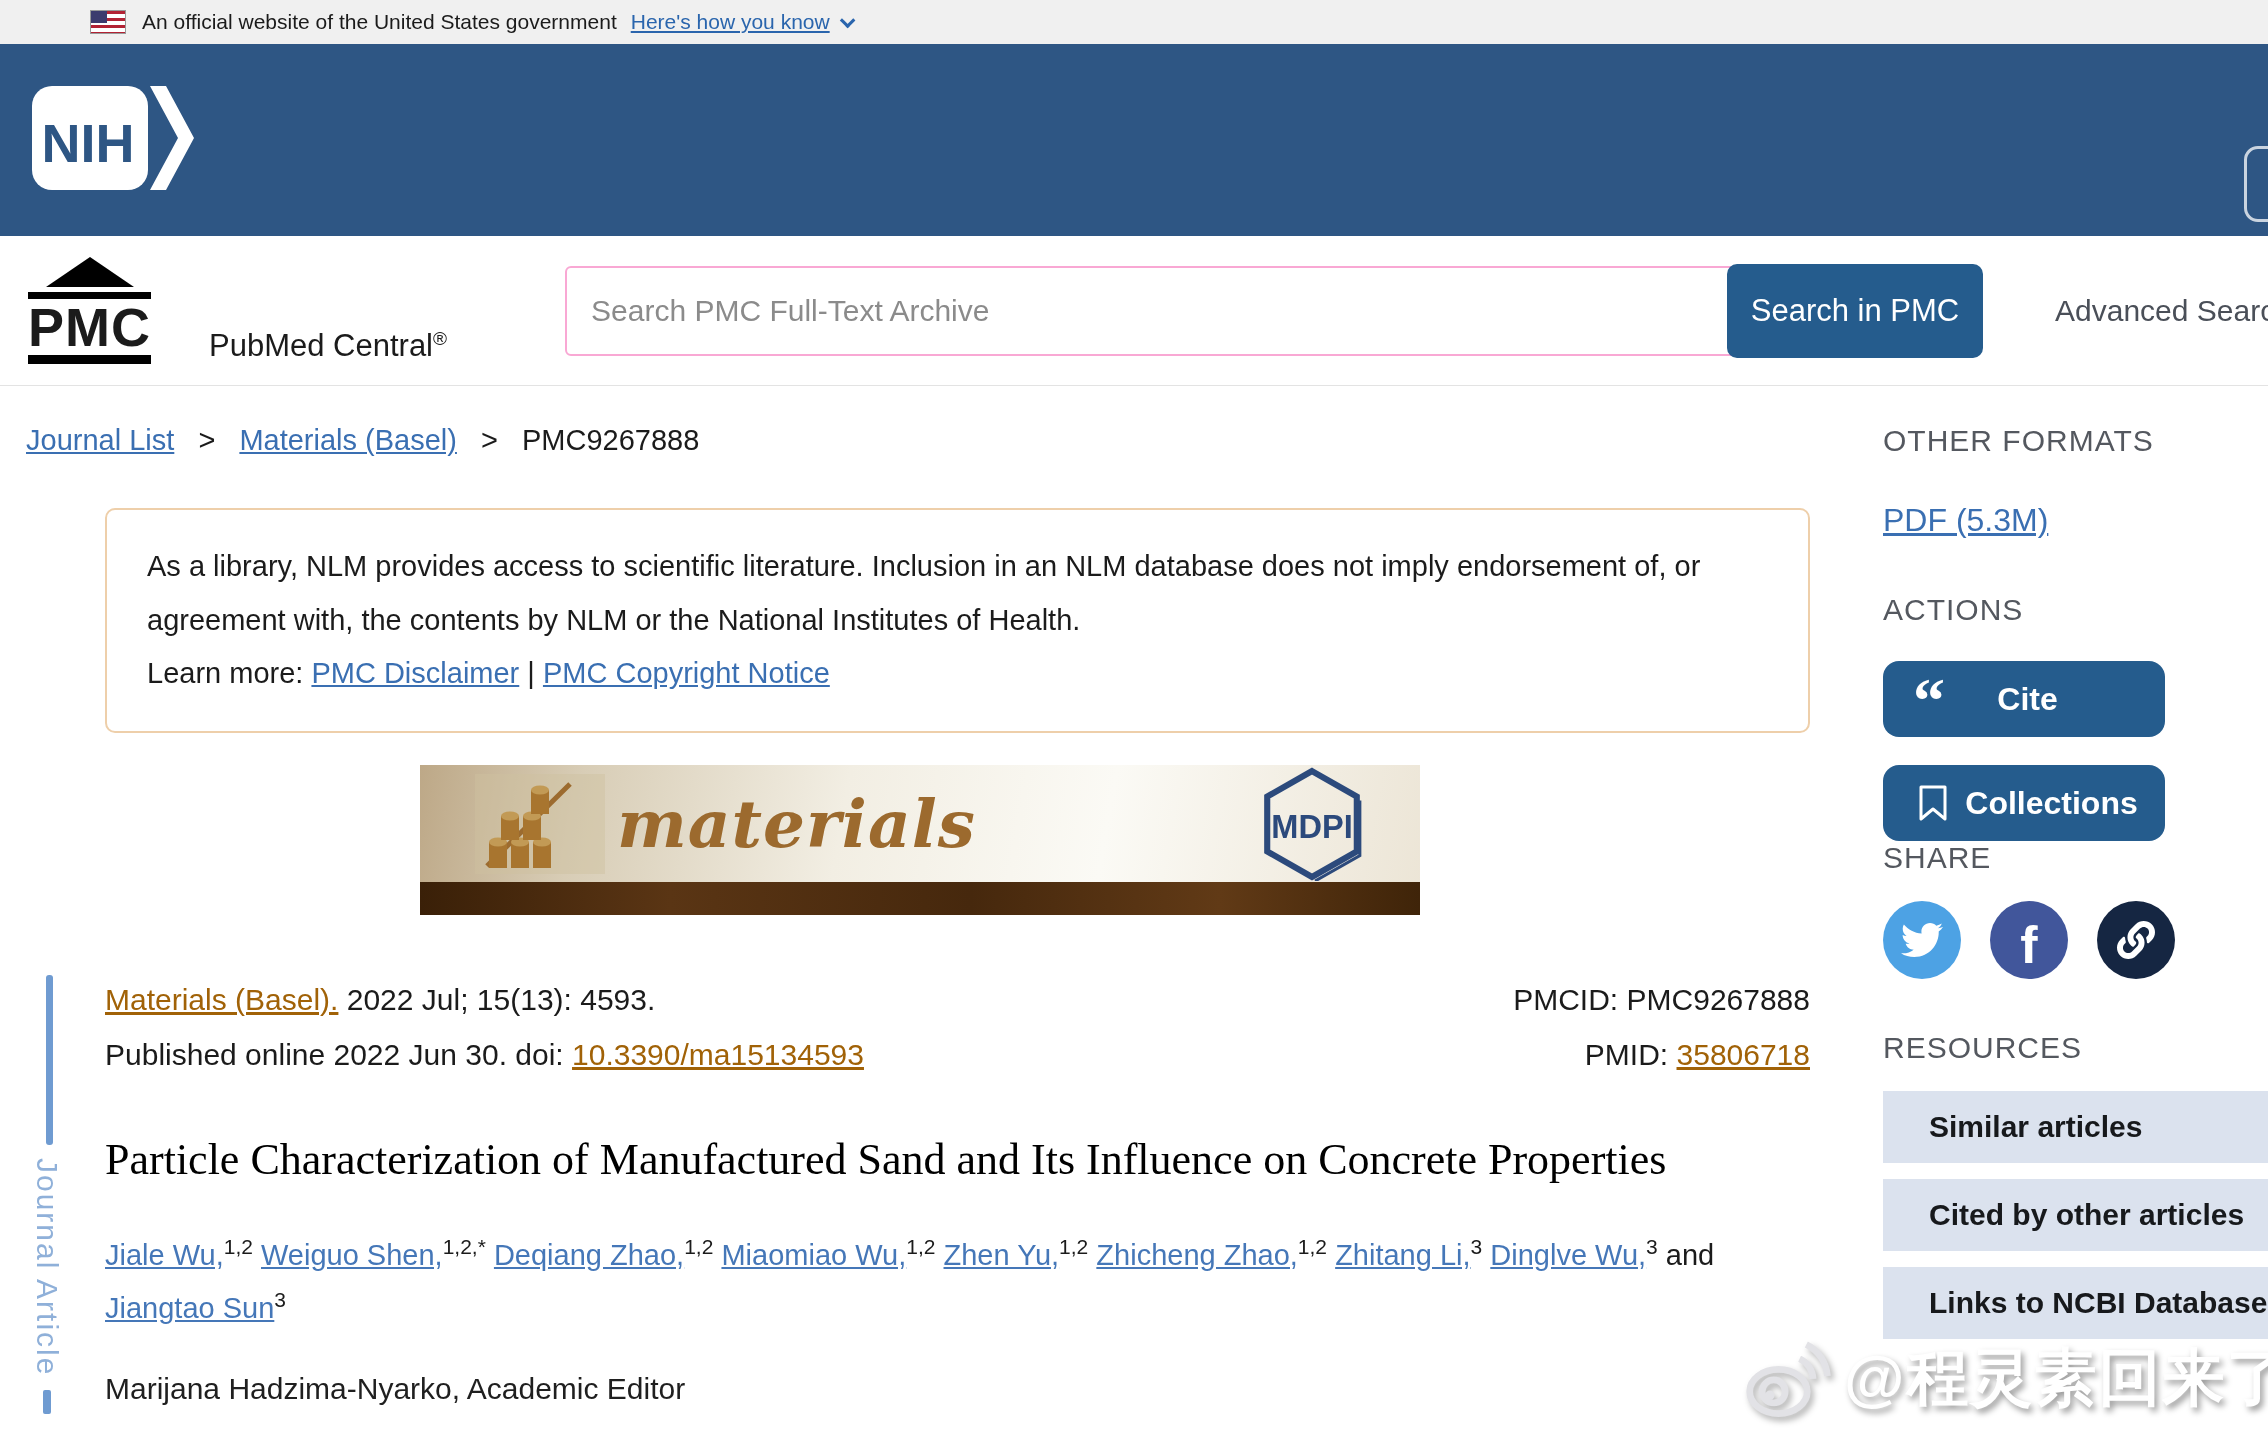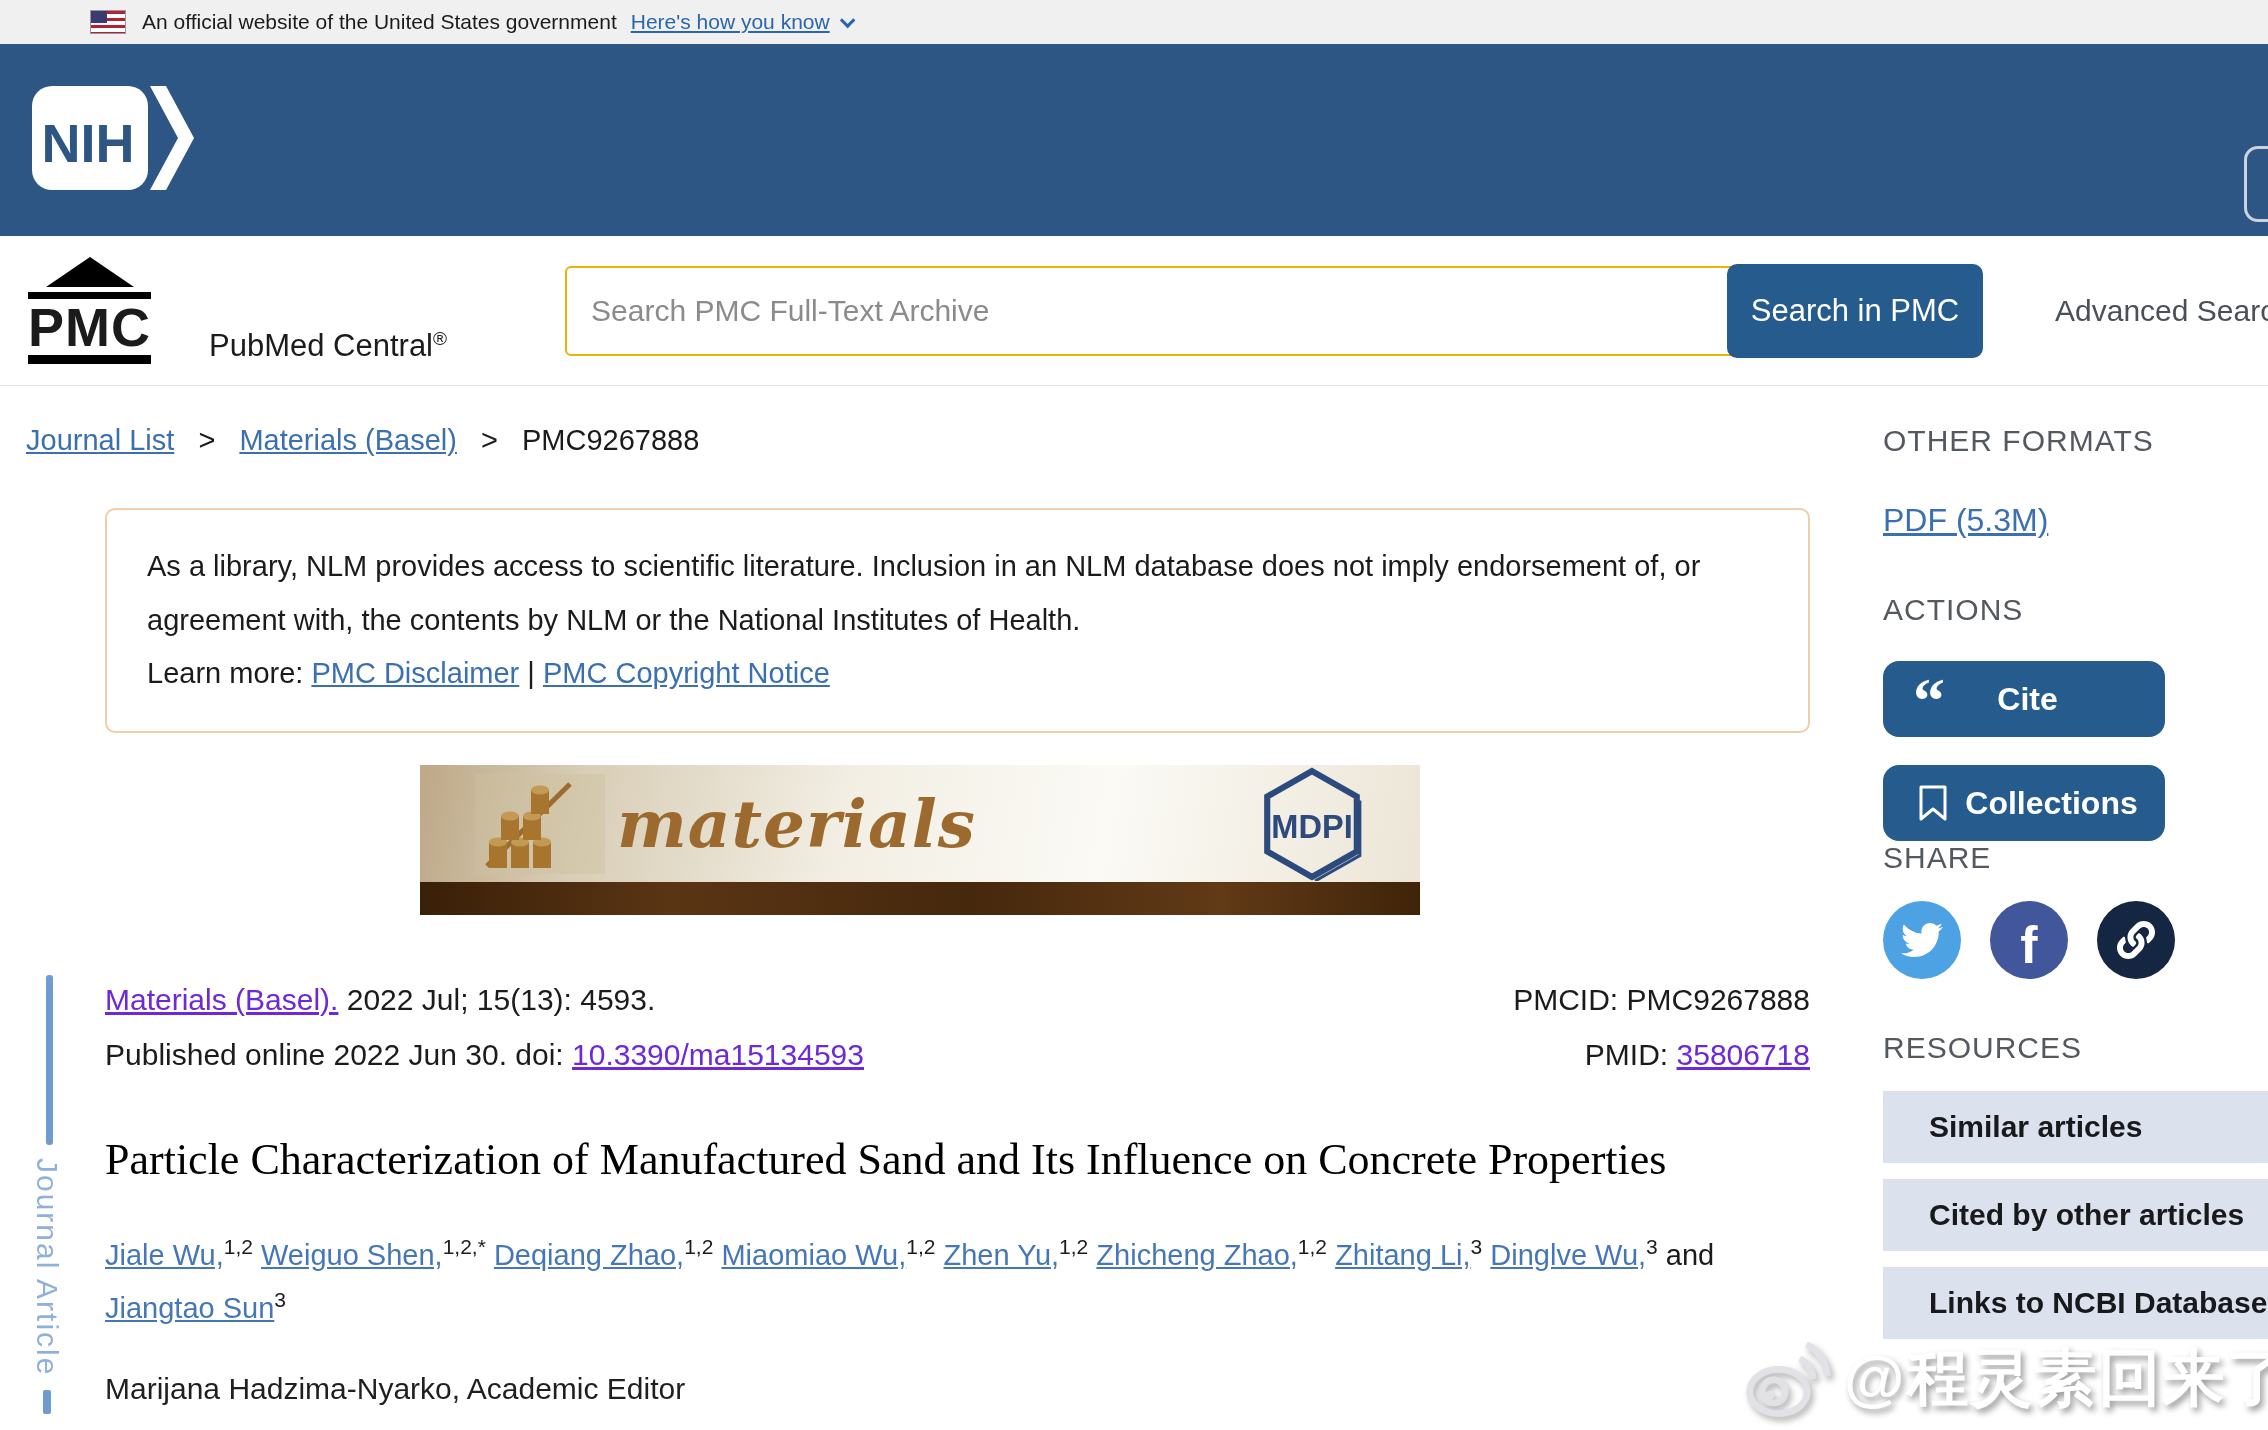--- a/index.html
+++ b/index.html
@@ -30,21 +30,21 @@
   .search-row { position:absolute; top:236px; left:0; width:2268px; height:150px; background:#fff;
     display:flex; align-items:center; white-space:nowrap; border-bottom:1px solid #e3e3e3; }
   .pmc-logo { margin-left:28px; display:flex; align-items:flex-end;gap:44px; }
   .pmc-mark { display:flex; flex-direction:column; align-items:center; }
   .pmc-roof { width:0; height:0; border-left:44px solid transparent; border-right:44px solid transparent;
     border-bottom:30px solid #000; margin-bottom:5px; }
   .pmc-acronym { font-size:54px; font-weight:bold; line-height:1.05; border-top:7px solid #000; border-bottom:9px solid #000; letter-spacing:1px; }
   .pmc-name { font-size:31px; margin-left:14px;margin-top:36px; }
   .pmc-reg { font-size:19px; vertical-align:super; }
   .search-box { margin-left:118px; display:flex; align-items:center; }
-  .search-input { width:1168px; height:90px; border:2px solid #eab308; border-radius:6px 0 0 6px;
+  .search-input { width:1168px; height:90px; border:2px solid #f9a8d4; border-radius:6px 0 0 6px;
     font-size:30px; padding:12px 24px; color:#333; outline:none; font-family:"Liberation Sans",sans-serif; }
   .search-input::placeholder { color:#8b8b8b; }
   .search-btn { width:256px; height:94px; margin-left:-6px; background:#255c8d; color:#fff; border:none;
     border-radius:10px; font-size:31px; font-weight:normal; cursor:pointer; font-family:"Liberation Sans",sans-serif; }
   .adv-search { margin-left:72px; font-size:30px; color:#4a4f58; cursor:pointer; }
   .vdivider { width:2px; height:44px; background:#d0d3d8; margin:0 36px; }
 
   
   .breadcrumb { position:absolute; top:424px; left:26px; font-size:29px; white-space:nowrap; }
   .breadcrumb a { color:#3a6fb2; text-decoration:underline; cursor:pointer; }
@@ -62,21 +62,21 @@
   .jb-title { font-family:"DejaVu Serif", serif; font-style:italic; font-weight:bold; font-size:66px;
     color:#9c6a2e; margin-left:12px; letter-spacing:1px; }
   .jb-strip { position:absolute; bottom:0; left:0; width:100%; height:33px;
     background: linear-gradient(90deg,#3a2008,#5a3514 25%,#46280d 55%,#613a16 80%,#3f2409); }
   .jb-cyl { margin-left:55px; }
   .jb-mdpi { margin-left:auto; margin-right:48px; }
 
   
   .citation { position:absolute; top:972px; left:105px; width:1705px; font-size:30px; line-height:55px; }
   .cit-row { display:flex; justify-content:space-between; }
-  .citation a { color:#6d28d9; text-decoration:underline; cursor:pointer; }
+  .citation a { color:#a16207; text-decoration:underline; cursor:pointer; }
   .cit-right { text-align:right; }
 
   
   .article-title { position:absolute; top:1134px; left:105px; width:1680px;
     font-family:"Liberation Serif", serif; font-size:44px; font-weight:500; color:#000; }
   .authors { position:absolute; top:1228px; left:105px; width:1640px; font-size:29px; line-height:1.8; }
   .authors a { color:#4577b8; text-decoration:underline; cursor:pointer; }
   .authors sup { font-size:21px; color:#1b1b1b; }
   .author::after { content:" "; }
   .editor { position:absolute; top:1372px; left:105px; font-size:30px; color:#1f1f1f; }

